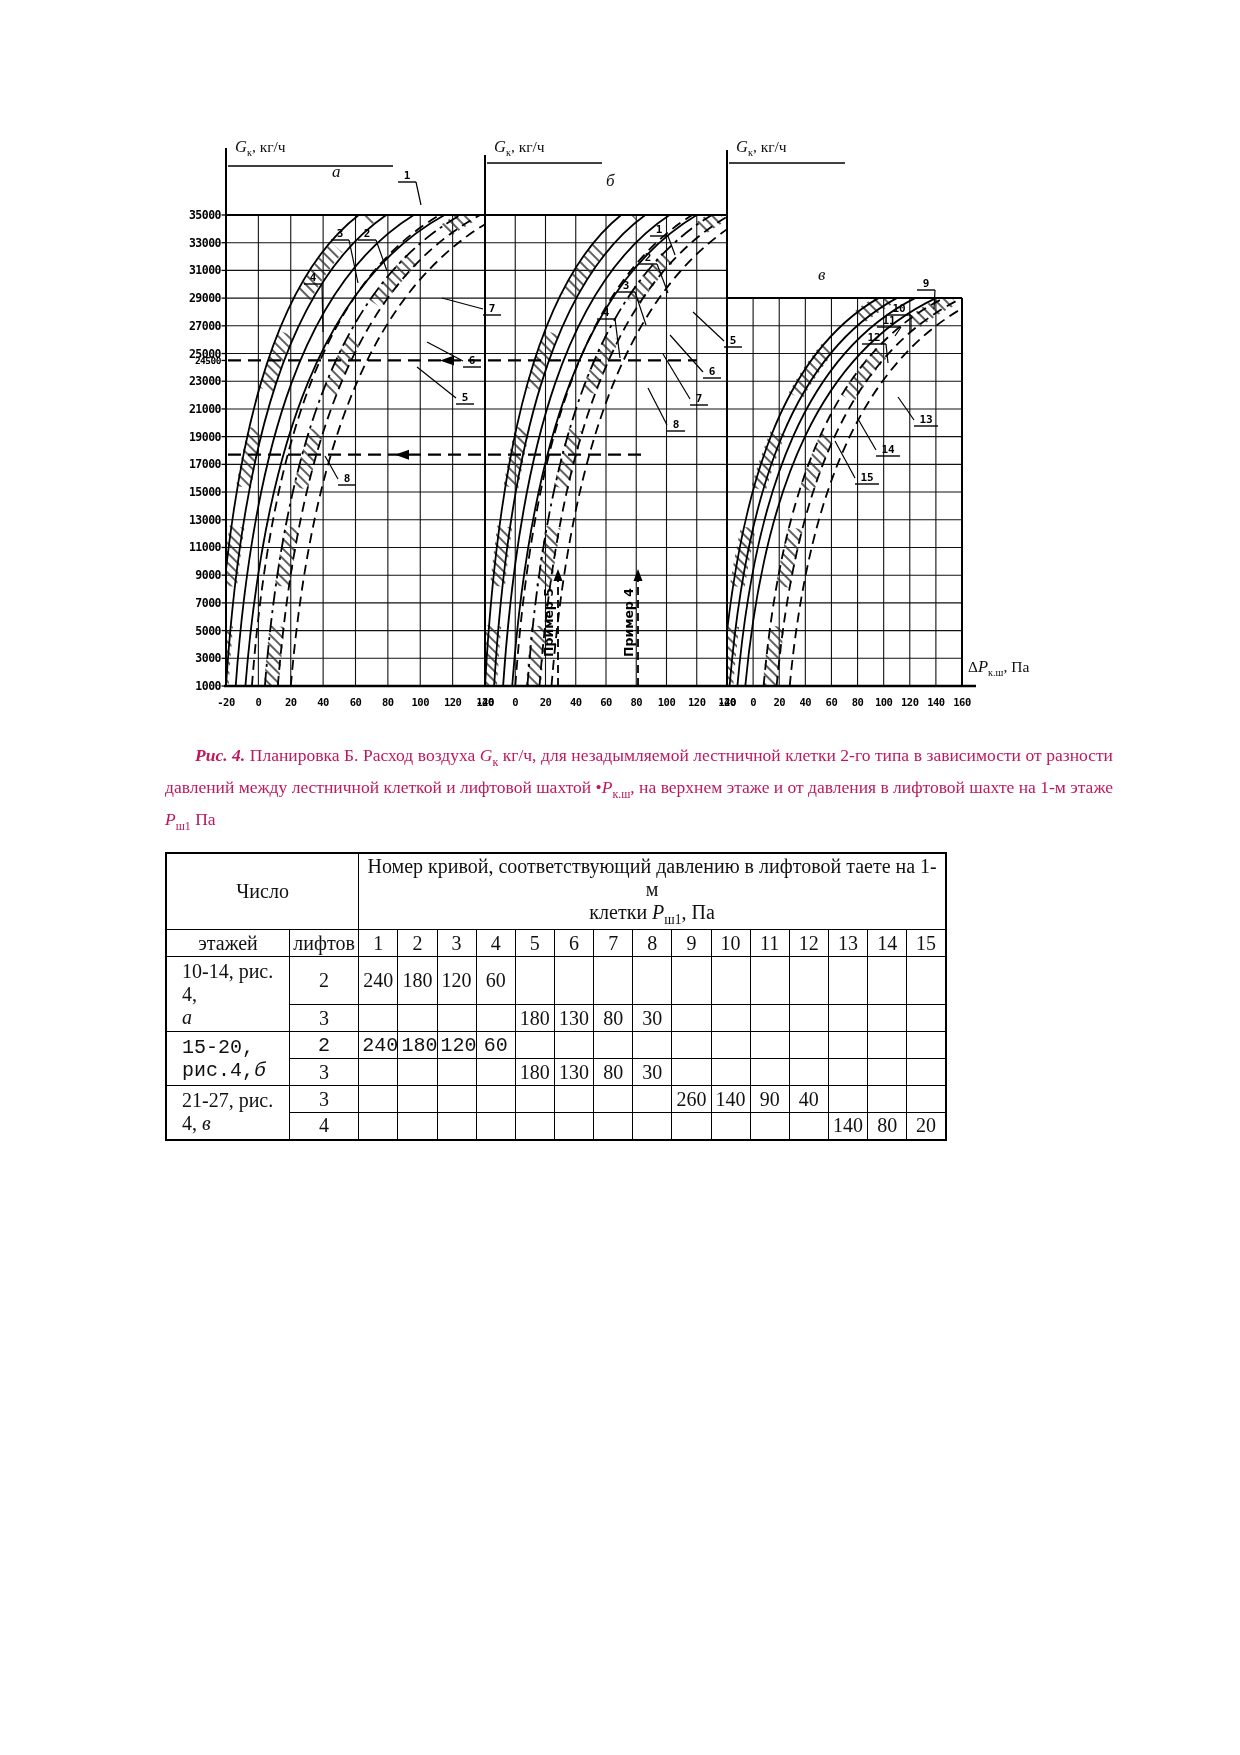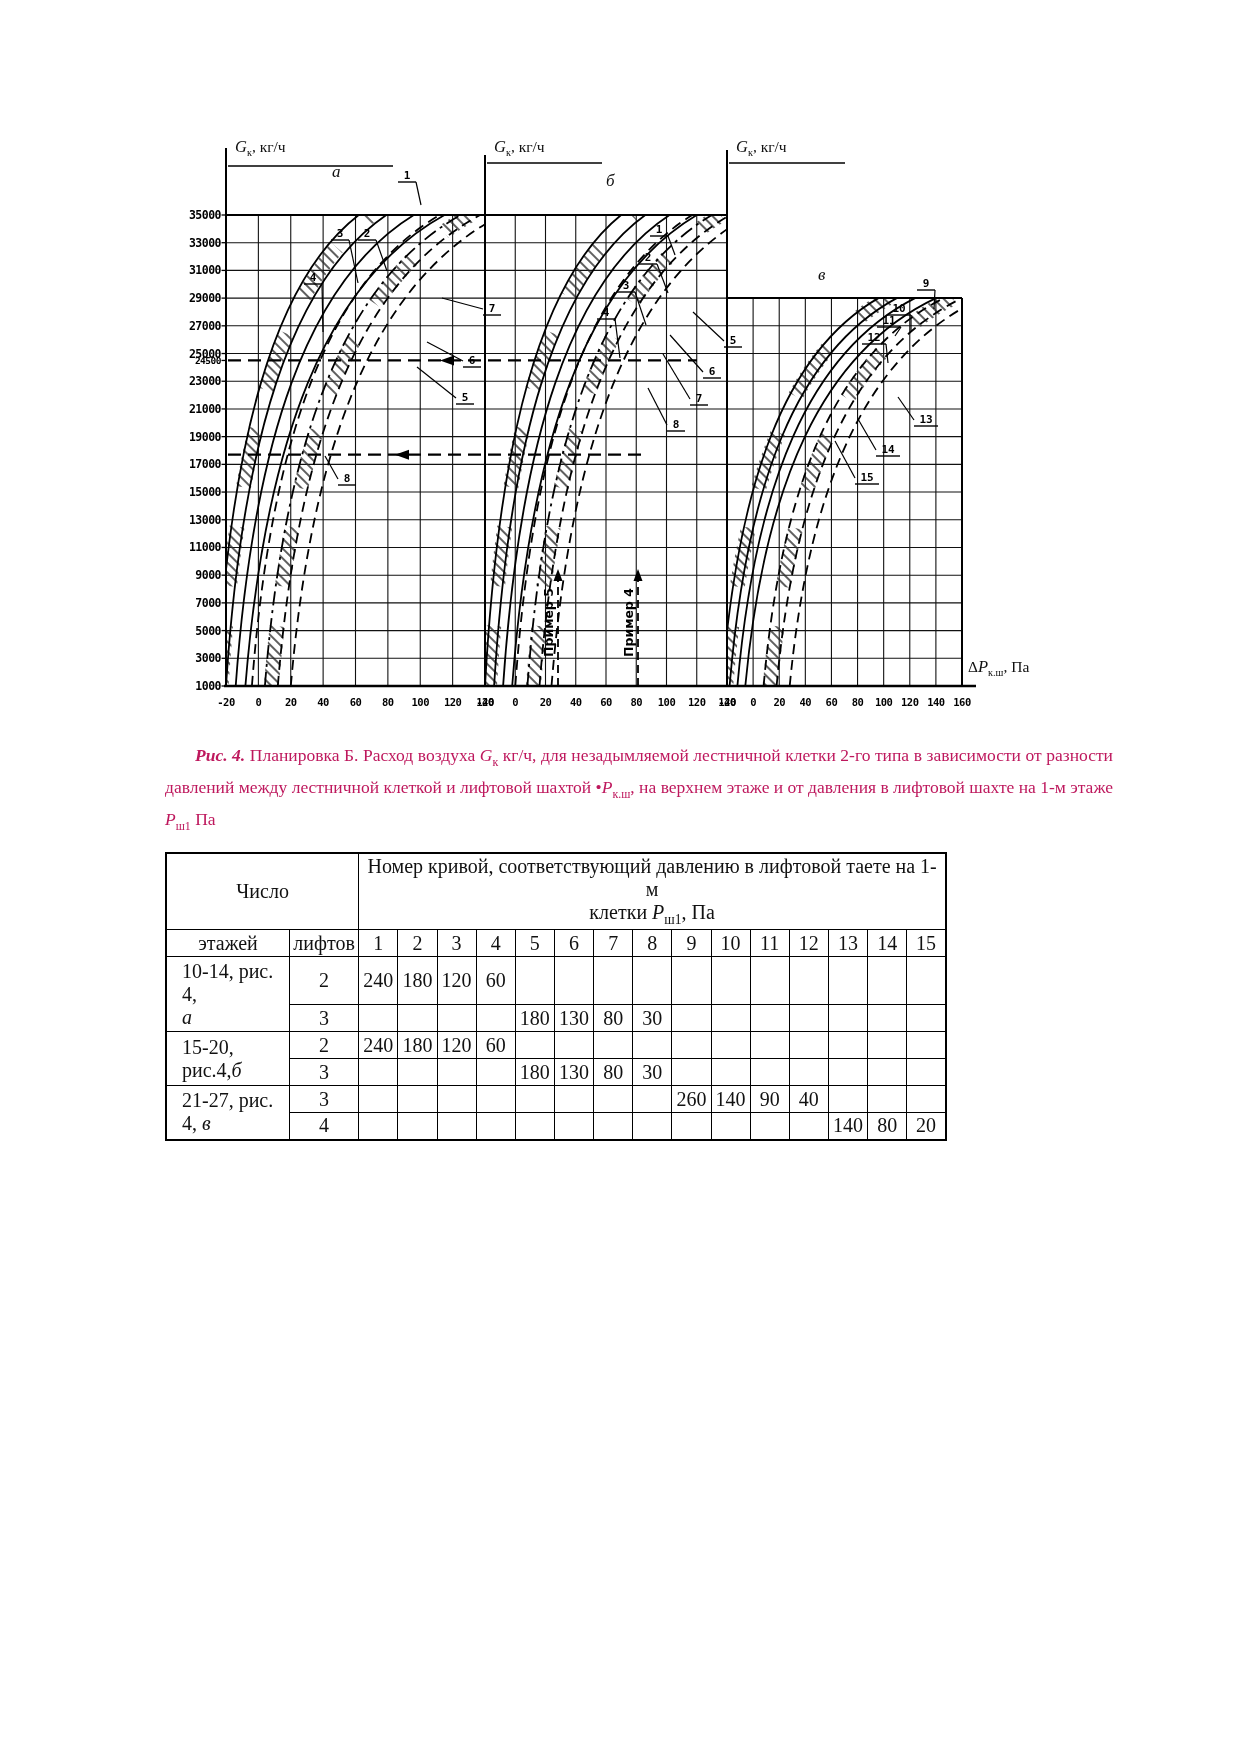--- a/index.html
+++ b/index.html
@@ -393,21 +393,21 @@
           <td>80</td>
           <td>30</td>
           <td></td>
           <td></td>
           <td></td>
           <td></td>
           <td></td>
           <td></td>
           <td></td>
         </tr>
-        <tr style="height: 27px;">
+        <tr style="height: 27px; font-family: Liberation Mono, monospace;">
           <td rowspan="2" class="floors"><span>15-20, рис.4,</span><span class="it">б</span></td>
           <td>2</td>
           <td>240</td>
           <td>180</td>
           <td>120</td>
           <td>60</td>
           <td></td>
           <td></td>
           <td></td>
           <td></td>

